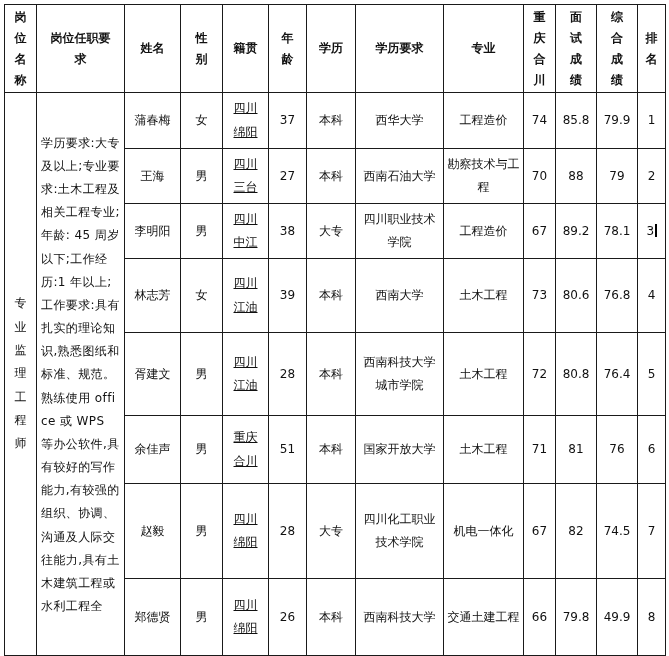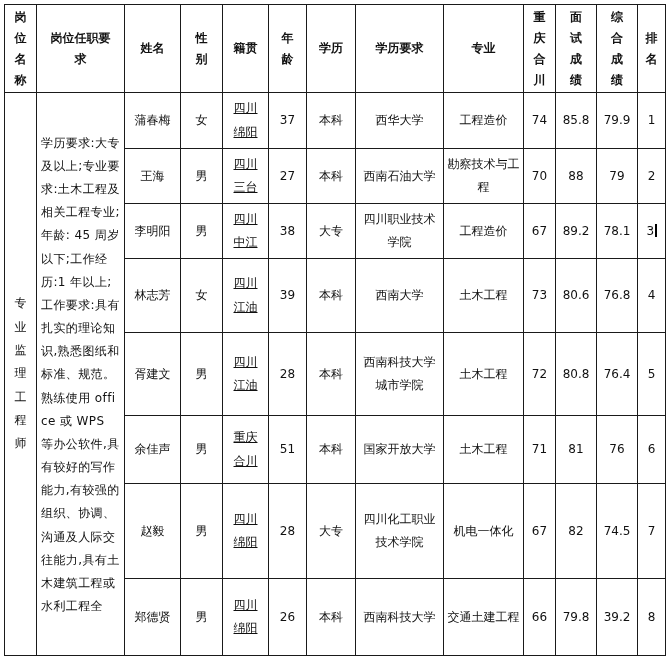--- a/index.html
+++ b/index.html
@@ -192,17 +192,17 @@
   <tr style="height:77px">
     <td><span>郑德贤</span></td>
     <td><span>男</span></td>
     <td><span class="w2">四川绵阳</span></td>
     <td><span>26</span></td>
     <td><span>本科</span></td>
     <td><span>西南科技大学</span></td>
     <td><span>交通土建工程</span></td>
     <td><span>66</span></td>
     <td><span>79.8</span></td>
-    <td><span>39.2</span></td>
+    <td><span>49.9</span></td>
     <td><span>8</span></td>
   </tr>
 </tbody>
   </table>
 
 </body></html>

